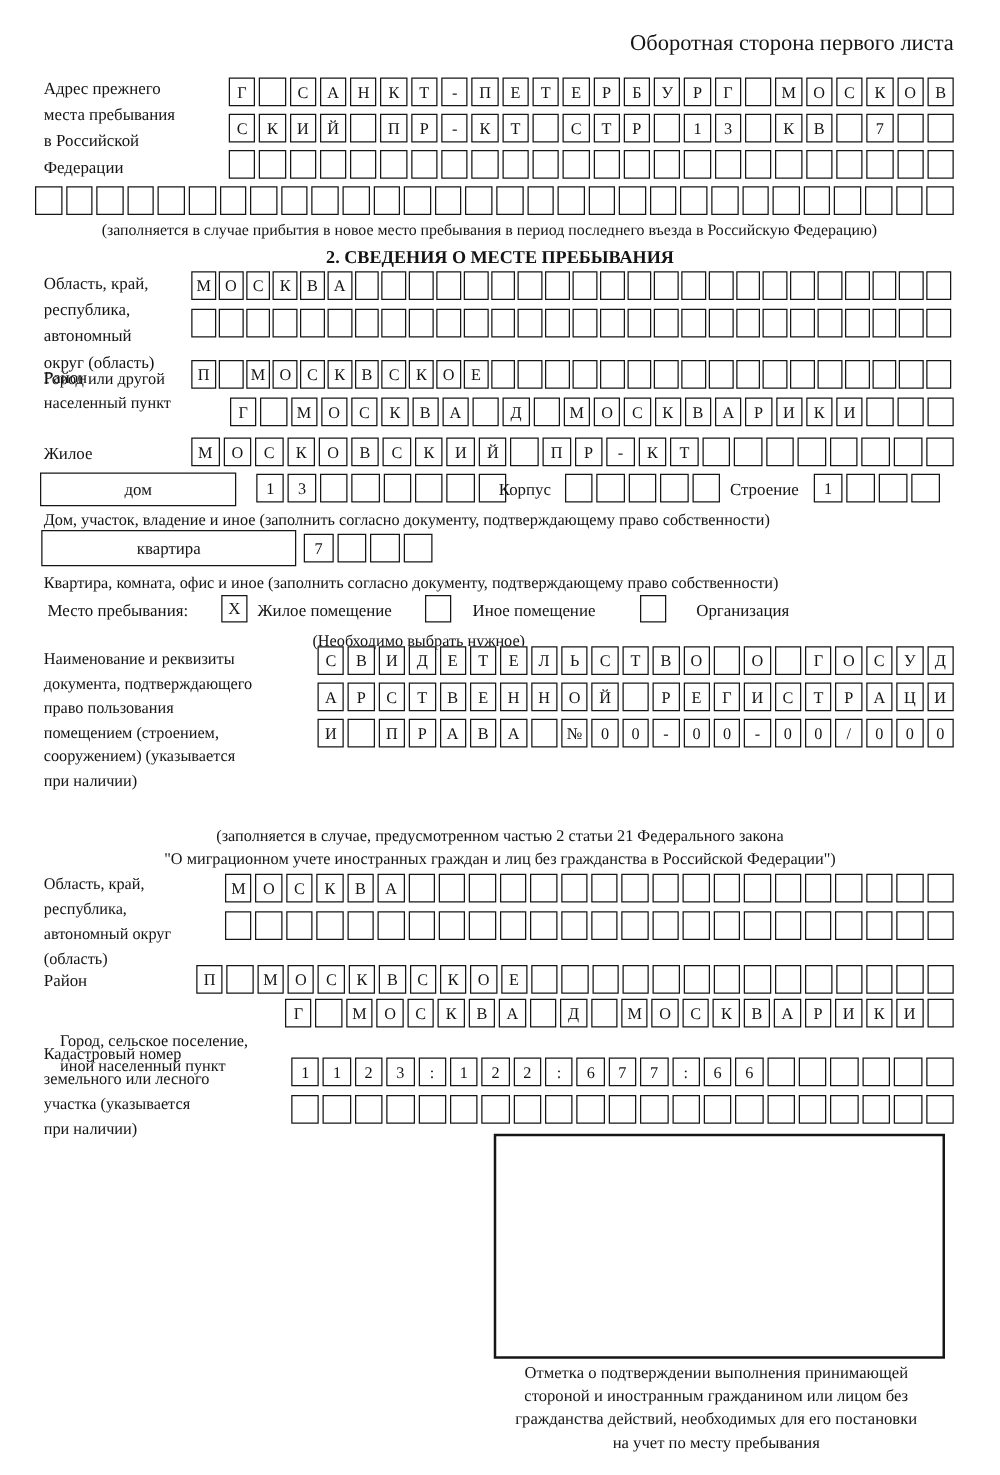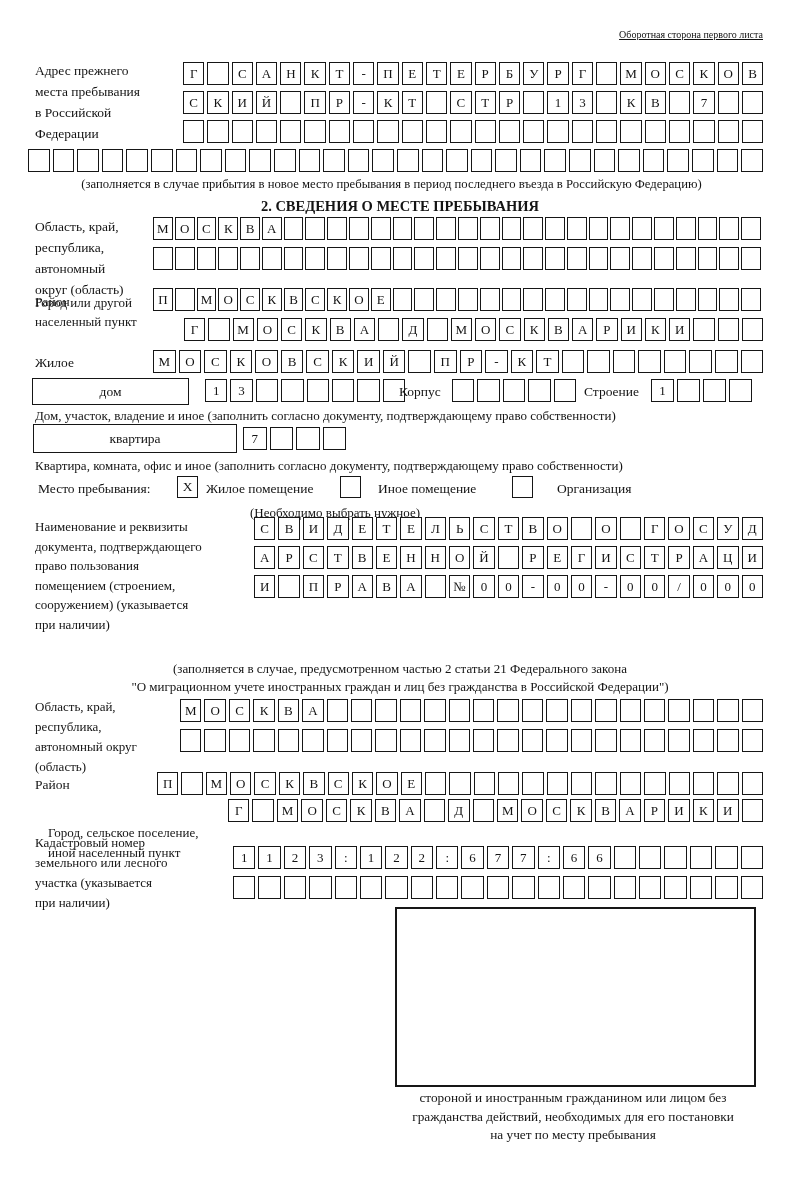--- a/index.html
+++ b/index.html
@@ -24,21 +24,21 @@
     text-align:center;font-size:13.5px;display:flex;align-items:center;justify-content:center;}
   .cbx{position:absolute;width:19px;height:20px;border:1.6px solid #161616;
     text-align:center;font-size:13.5px;line-height:20px;background:#fff;}
   .bigbox{position:absolute;border:2px solid #161616;background:#fff;}
 </style>
 </head>
 <body>
 
 <div class="page">
 
-  <div class="lbl" style="left:430px;top:24px;width:333px;text-align:right;font-size:10px;text-decoration:underline;">Оборотная сторона первого листа</div>
+  <div class="lbl" style="left:430px;top:24px;width:333px;text-align:right;font-size:18px;">Оборотная сторона первого листа</div>
 
   <div class="lbl" style="left:35px;top:60px;">
       <div>Адрес прежнего</div>
       <div>места пребывания</div>
       <div>в Российской</div>
       <div>Федерации</div>
     </div>
 
   <div class="row" style="left:183px;top:62px;width:580px;">
       <span class="cell">Г</span>
@@ -608,18 +608,19 @@
       <span class="cell"></span>
       <span class="cell"></span>
       <span class="cell"></span>
       <span class="cell"></span>
       <span class="cell"></span>
       <span class="cell"></span>
     </div>
 
   <div class="bigbox" style="left:395px;top:907px;width:357px;height:176px;"></div>
   <div class="note center" style="left:368px;top:1089px;width:410px;font-size:13.3px;line-height:18.5px;white-space:normal;">
+      <div>Отметка о подтверждении выполнения принимающей</div>
       <div>стороной и иностранным гражданином или лицом без</div>
       <div>гражданства действий, необходимых для его постановки</div>
       <div>на учет по месту пребывания</div>
     </div>
 
 </div>
 
 </body></html>

